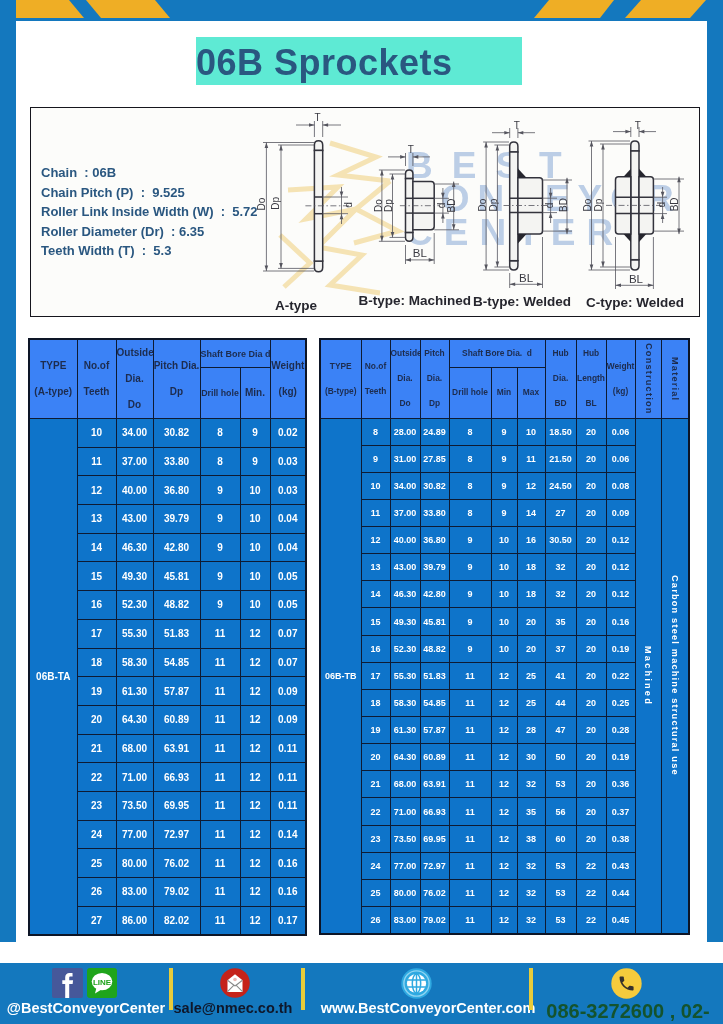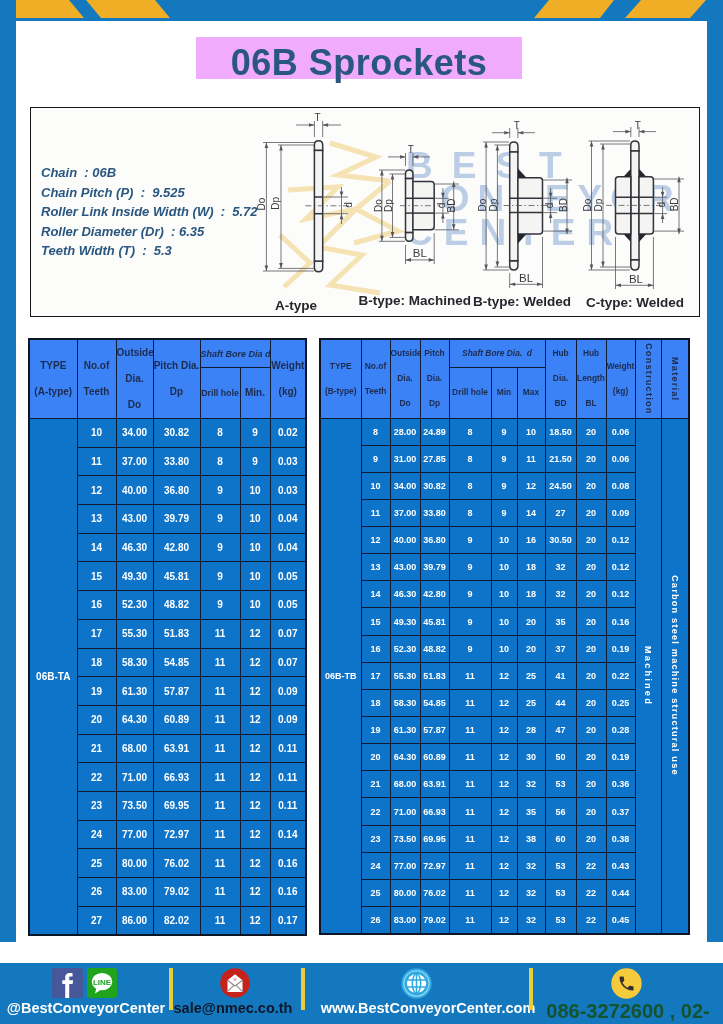--- a/index.html
+++ b/index.html
@@ -3,21 +3,21 @@
 <meta charset="utf-8">
 <style>
   html,body{margin:0;padding:0;}
   body{width:723px;height:1024px;position:relative;background:#ffffff;
        font-family:"Liberation Sans", sans-serif;overflow:hidden;}
   .abs{position:absolute;}
   table{border-collapse:collapse;table-layout:fixed;}
   td{border:1.4px solid #0E1B33;text-align:center;vertical-align:middle;
      padding:0;overflow:hidden;}
   .hd td{background:#3b82f6;color:#1d2c4e;font-weight:bold;font-size:10px;line-height:26px;}
-  .hd td.sb{font-size:9px;white-space:nowrap;font-style:italic;}
+  .hd td.sb{font-size:9px;white-space:nowrap;}
   .hd td.dh{font-size:8.8px;white-space:nowrap;}
   .bd td{background:#0E74CA;color:#ffffff;font-size:10px;font-weight:bold;}
   .tb .hd td{font-size:8.4px;line-height:25px;}
   .tb .bd td{font-size:9px;}
   .vert{writing-mode:vertical-rl;text-orientation:mixed;letter-spacing:1.5px;}
   .tb td.vert{font-size:9.2px;letter-spacing:1.2px;}
 </style>
 </head>
 <body>
 
@@ -30,22 +30,22 @@
 
   <polygon points="549,0 614,0 600,18 534,18" fill="#EFAE25"></polygon>
 
   <polygon points="641,0 706,0 690,18 625,18" fill="#EFAE25"></polygon>
 </svg>
 
 <div class="abs" style="left:0;top:21;width:16px;height:942px;background:#1478BE"></div>
 
 <div class="abs" style="left:707px;top:21;width:16px;height:942px;background:#1478BE"></div>
 
-<div class="abs" style="left:196px;top:37px;width:326px;height:42px;background:#f0abfc;
-     color:#2A5780;font-weight:bold;font-size:36px;text-align:center;line-height:51px;
+<div class="abs" style="left:196px;top:37px;width:326px;height:48px;background:#5eead4;
+     color:#2A5780;font-weight:bold;font-size:36px;text-align:left;line-height:51px;
      letter-spacing:0.5px;">06B Sprockets</div>
 
 <div class="abs" style="left:30px;top:107px;width:670px;height:210px;background:#fcfcfa;
      border:1.5px solid #15151d;box-sizing:border-box;"></div>
 
 <svg class="abs" style="left:272px;top:133px" width="165" height="168" viewBox="0 0 165 168" fill="none">
   <g stroke="#F5E3B4" stroke-width="5" stroke-linejoin="miter">
     <path d="M58 10 L104 24 L66 42 L118 48"></path>
     <path d="M16 57 L66 54 L34 86 L84 76 L46 114"></path>
     <path d="M118 48 L84 76 L126 98 L82 110"></path>
@@ -53,21 +53,21 @@
     <path d="M8 102 L38 130 L12 154"></path>
   </g>
 </svg>
 
 <div class="abs" style="left:406px;top:149px;color:#BCCEE6;font-weight:bold;
      font-size:37px;line-height:33.4px;white-space:nowrap;">
 <span style="letter-spacing:19px;">BEST</span><br>
 <span style="letter-spacing:8px;">CONVEYOR</span><br>
 <span style="letter-spacing:11px;">CENTER</span></div>
 
-<div class="abs" style="left:41px;top:163px;color:#2A5780;font-weight:bold;font-size:13px;line-height:19.5px;font-style:italic;">
+<div class="abs" style="left:41px;top:163px;color:#2A5780;font-weight:bold;font-size:13px;line-height:19.5px;">
 Chain&nbsp; : 06B<br>
 Chain Pitch (P)&nbsp; :&nbsp; 9.525<br>
 Roller Link Inside Width (W)&nbsp; :&nbsp; 5.72<br>
 Roller Diameter (Dr)&nbsp; : 6.35<br>
 Teeth Width (T)&nbsp; :&nbsp; 5.3</div>
 
 <svg class="abs" style="left:30px;top:107px" width="670" height="210" viewBox="0 0 670 210" fill="none">
 
   <g stroke="#33333c" stroke-width="1.5">
     <path d="M284.4 43.4 L284.4 37.9 Q284.4 33.8 288.5 33.8 Q292.7 33.8 292.7 37.9 L292.7 43.4 Z" fill="#f4f4f2"></path>

